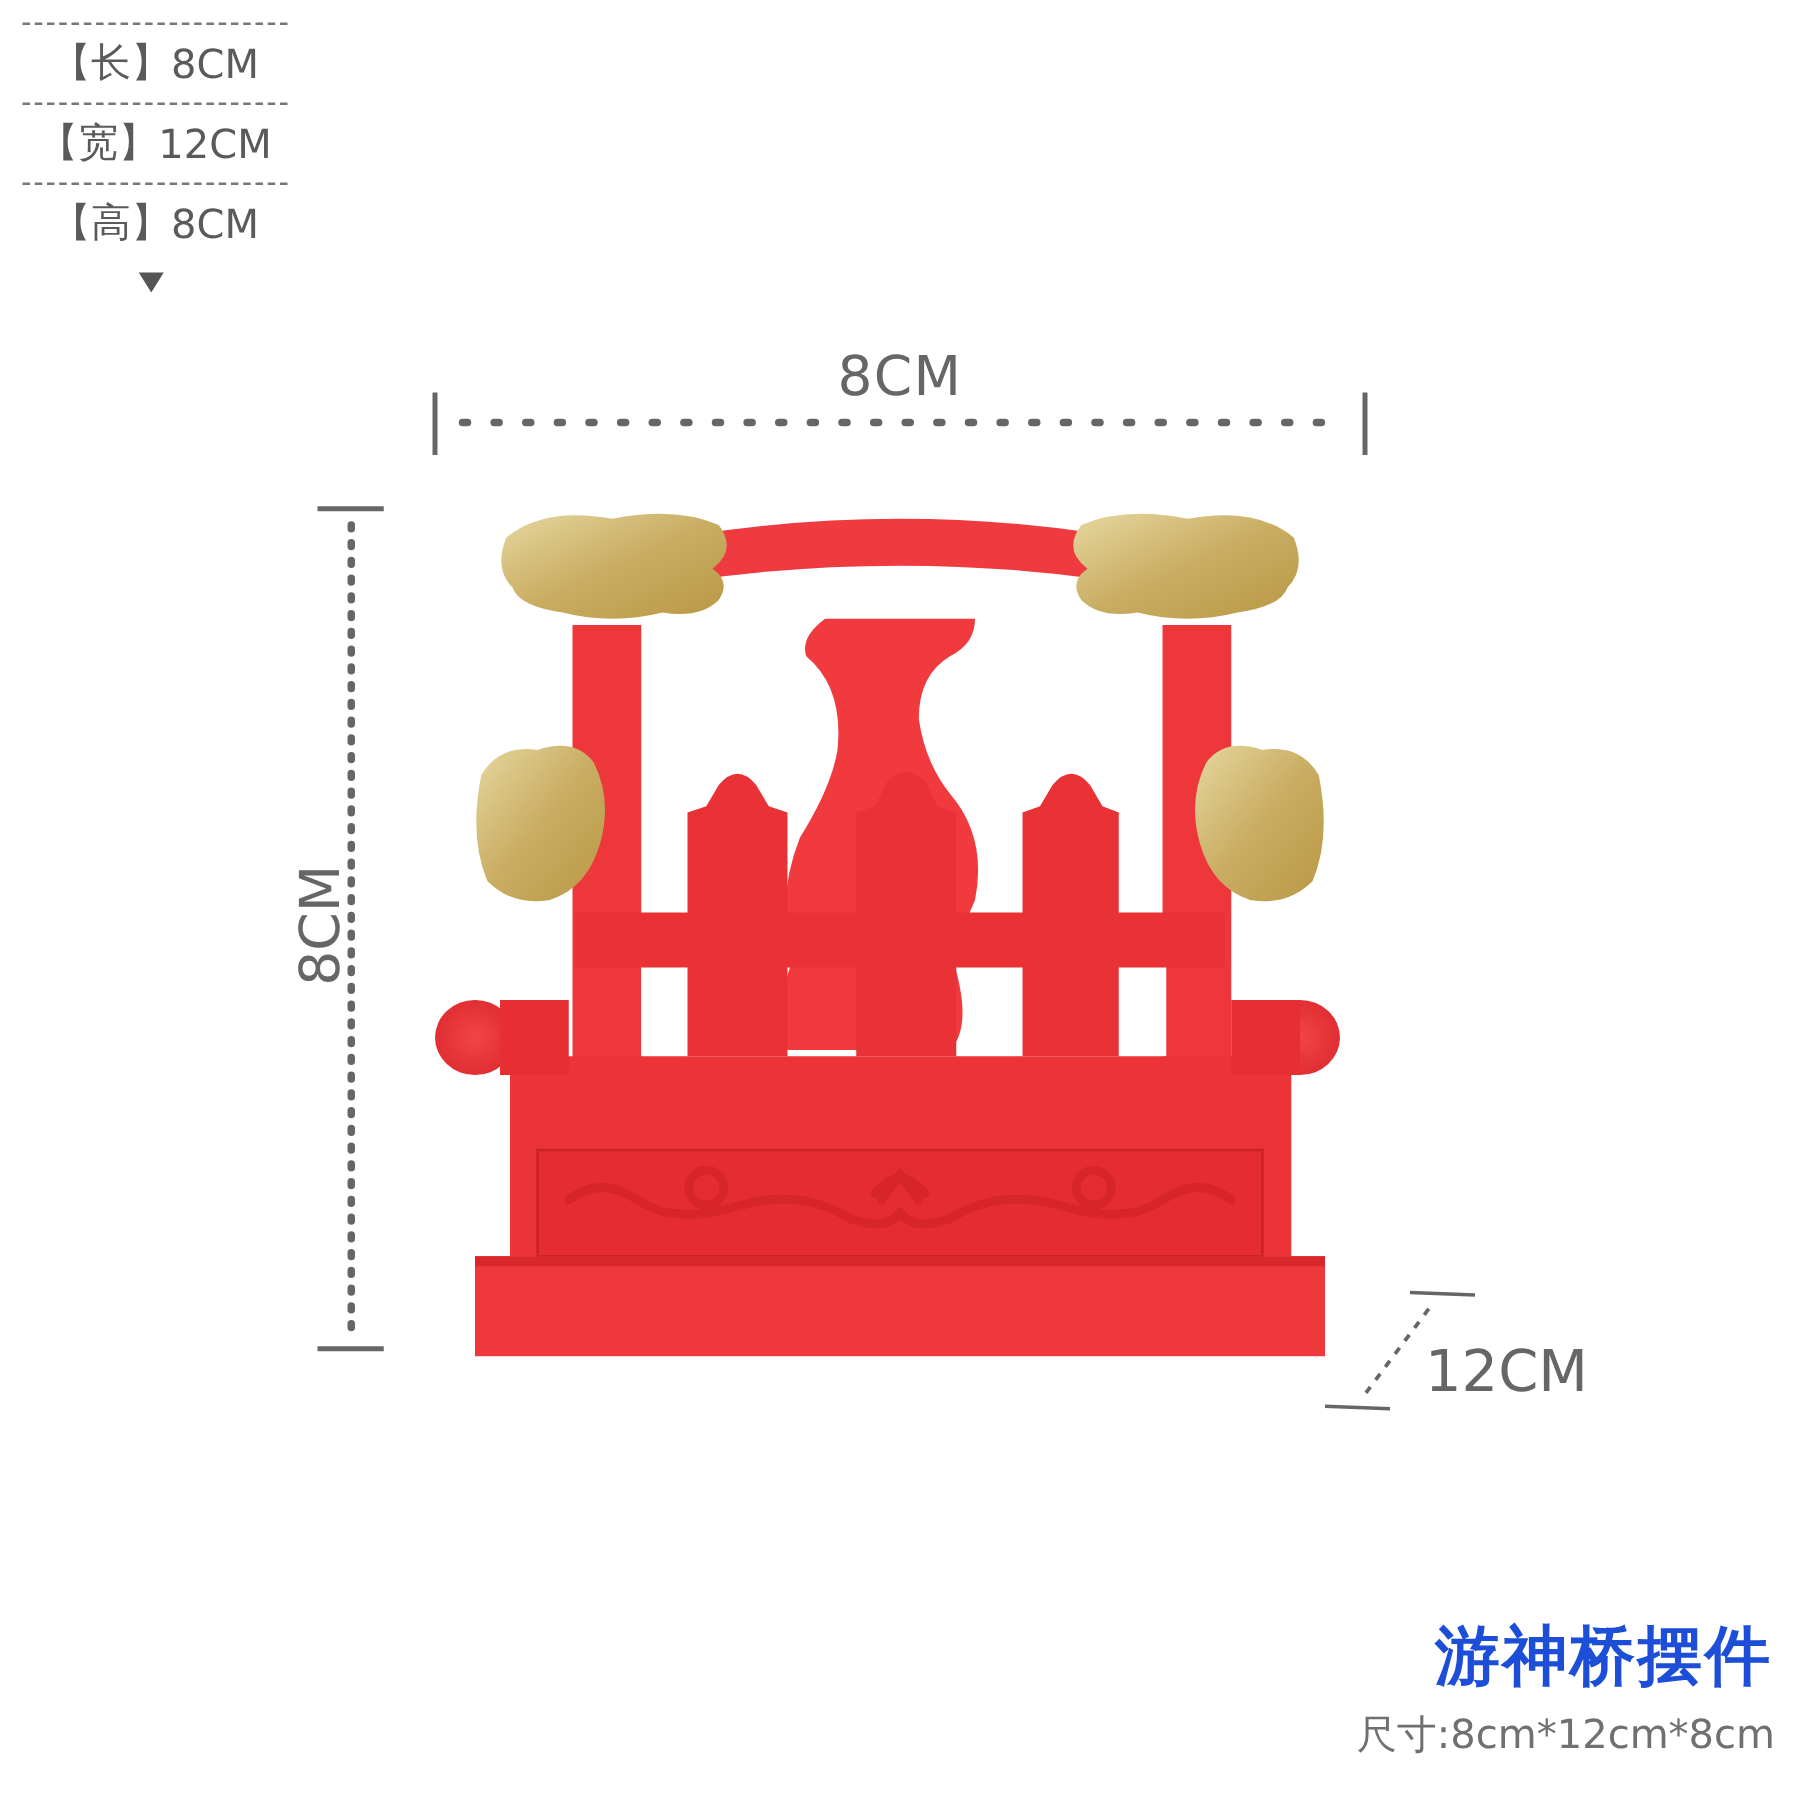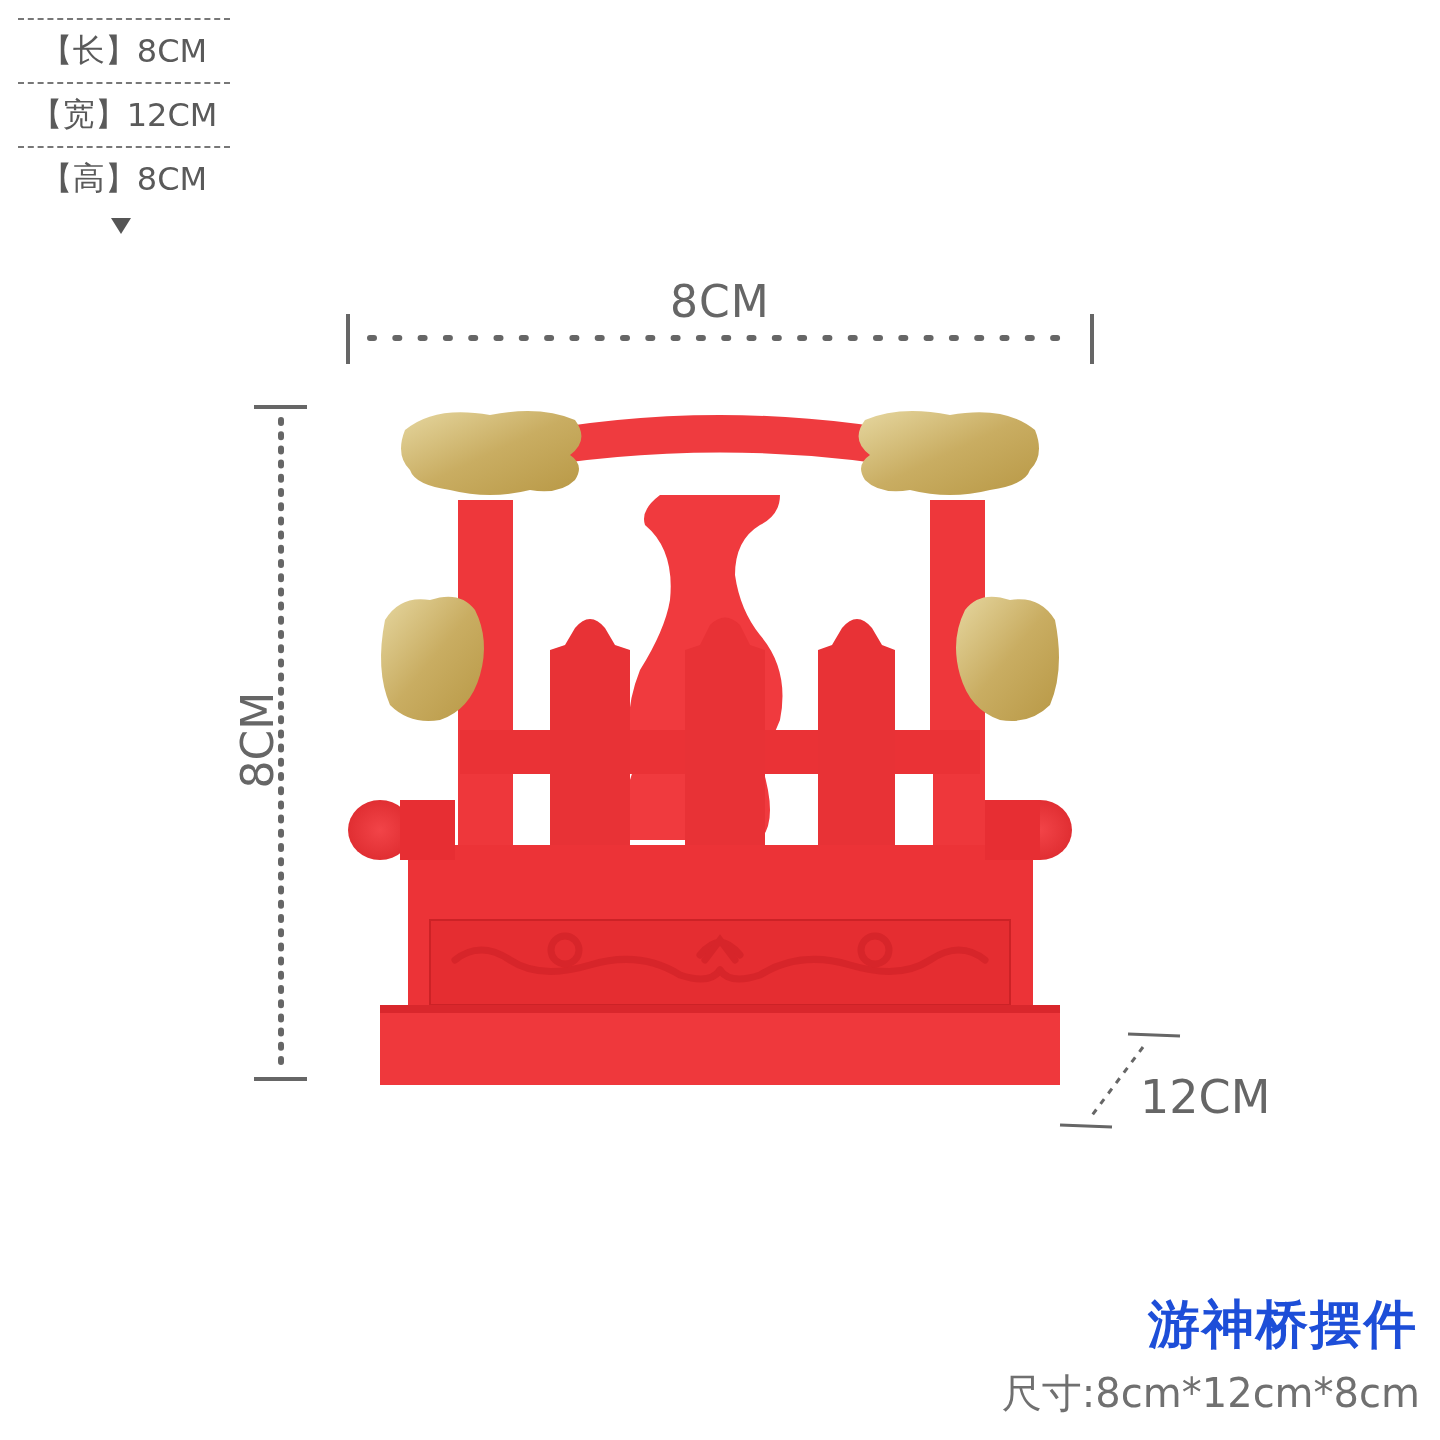--- a/index.html
+++ b/index.html
@@ -5,21 +5,21 @@
   html,body{margin:0;padding:0;background:#ffffff;}
   body{width:1440px;height:1440px;position:relative;overflow:hidden;font-family:"DejaVu Sans","Liberation Sans",sans-serif;color:#666666;}
   .spec-table{position:absolute;left:18px;top:18px;width:212px;}
   .spec-row{height:62px;border-top:2px dashed #777;display:flex;align-items:center;justify-content:center;font-size:32px;color:#5a5a5a;letter-spacing:0px;}
   .spec-row:last-of-type{border-bottom:2px dashed #777;}
   .spec-arrow{width:0;height:0;border-left:10px solid transparent;border-right:10px solid transparent;border-top:16px solid #555;margin:8px auto 0 auto;position:relative;left:-3px;}
   .dim-top-label{position:absolute;left:670px;top:276px;font-size:44px;color:#666;letter-spacing:1px;}
   .dim-left-label{position:absolute;left:212px;top:718px;font-size:44px;color:#666;transform:rotate(-90deg);transform-origin:center;width:90px;text-align:center;}
   .dim-depth-label{position:absolute;left:1140px;top:1070px;font-size:46px;color:#666;}
   .title{position:absolute;right:22px;top:1290px;font-size:52px;font-weight:bold;color:#1d4ed8;letter-spacing:2px;}
-  .subtitle{position:absolute;right:20px;top:1366px;font-size:40px;color:#707070;}
+  .subtitle{position:absolute;right:20px;top:1366px;font-size:32px;color:#707070;}
   .product{position:absolute;left:340px;top:400px;width:760px;height:690px;}
 </style>
 </head>
 <body>
 
 <div class="spec-table">
   <div class="spec-row">
     <span>【长】</span>
       <span>8CM</span>
   </div>

